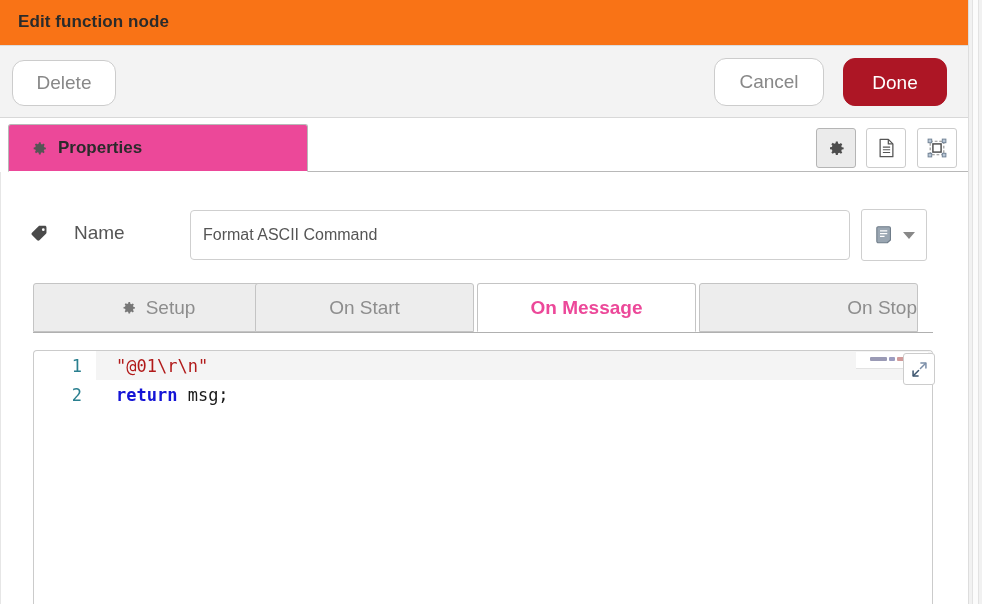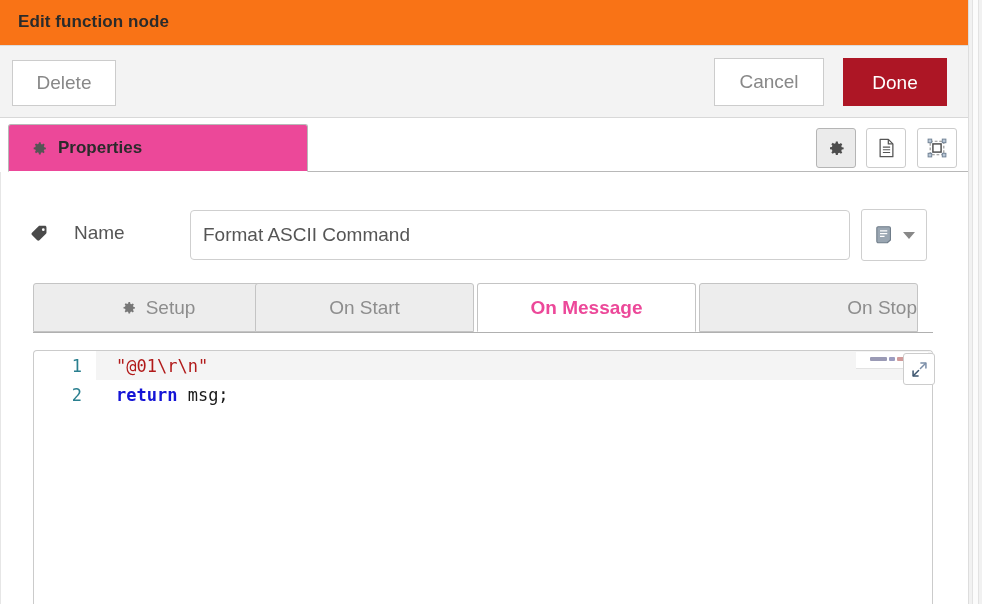--- a/index.html
+++ b/index.html
@@ -56,21 +56,21 @@
     border-bottom: 1px solid #d8d8d8;
     box-sizing: border-box;
   }
   .btn {
     position: absolute;
     box-sizing: border-box;
     font-family: "Liberation Sans", sans-serif;
     font-size: 19px;
     text-align: center;
     cursor: pointer;
-    border-radius: 0;
+    border-radius: 12px;
   }
   .btn-delete {
     left: 12px;
     top: 14px;
     width: 104px;
     height: 46px;
     line-height: 44px;
     background: #ffffff;
     border: 1px solid #cccccc;
     color: #888888;
@@ -183,21 +183,21 @@
     position: absolute;
     left: 190px;
     top: 210px;
     width: 660px;
     height: 50px;
     box-sizing: border-box;
     background: #ffffff;
     border: 1px solid #cfcfcf;
     border-radius: 4px;
     font-family: "Liberation Sans", sans-serif;
-    font-size: 19px;
+    font-size: 16px;
     color: #555555;
     padding: 0 12px;
     outline: none;
   }
   .name-menu-btn {
     position: absolute;
     left: 861px;
     top: 209px;
     width: 66px;
     height: 52px;

